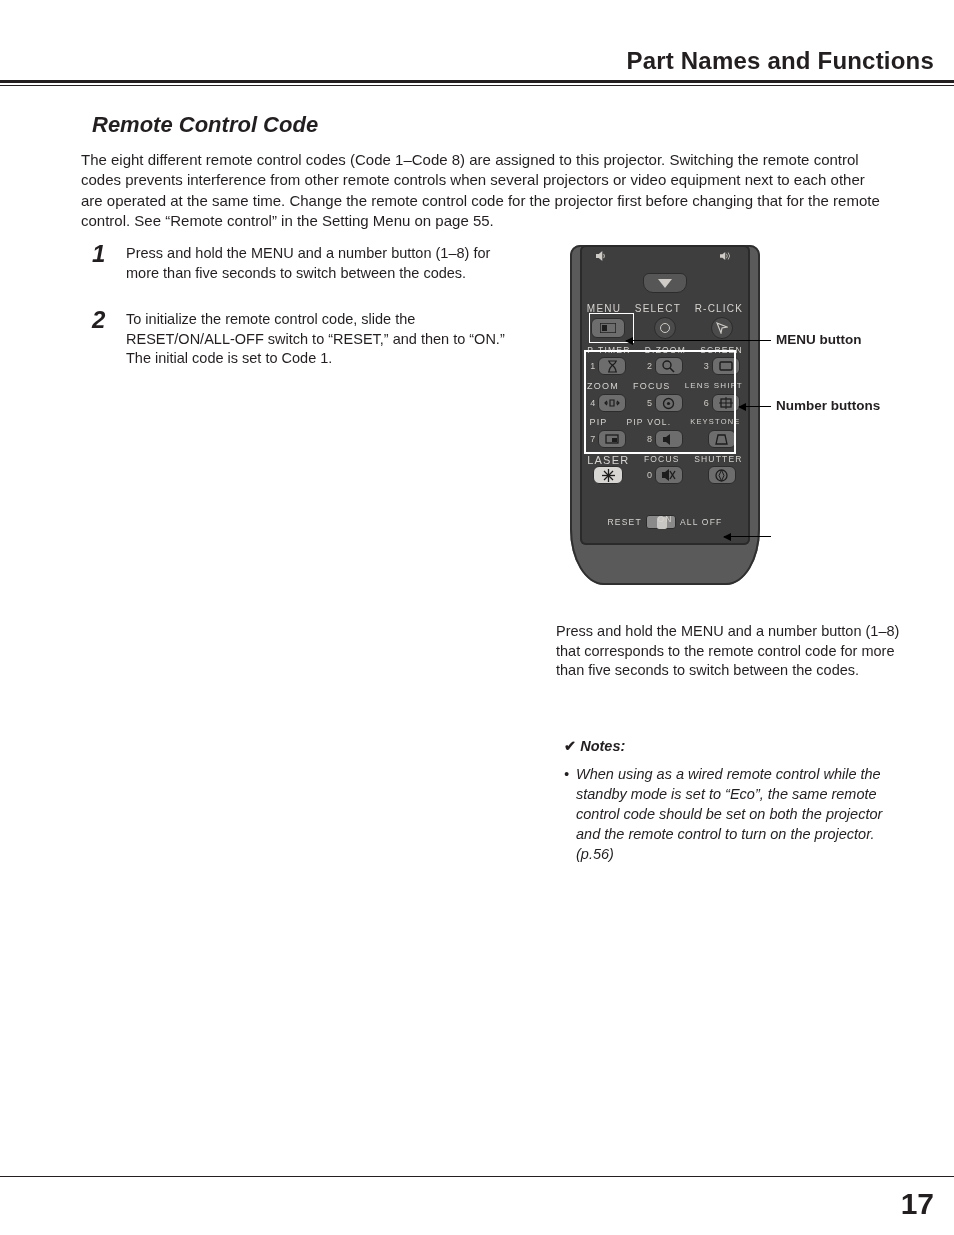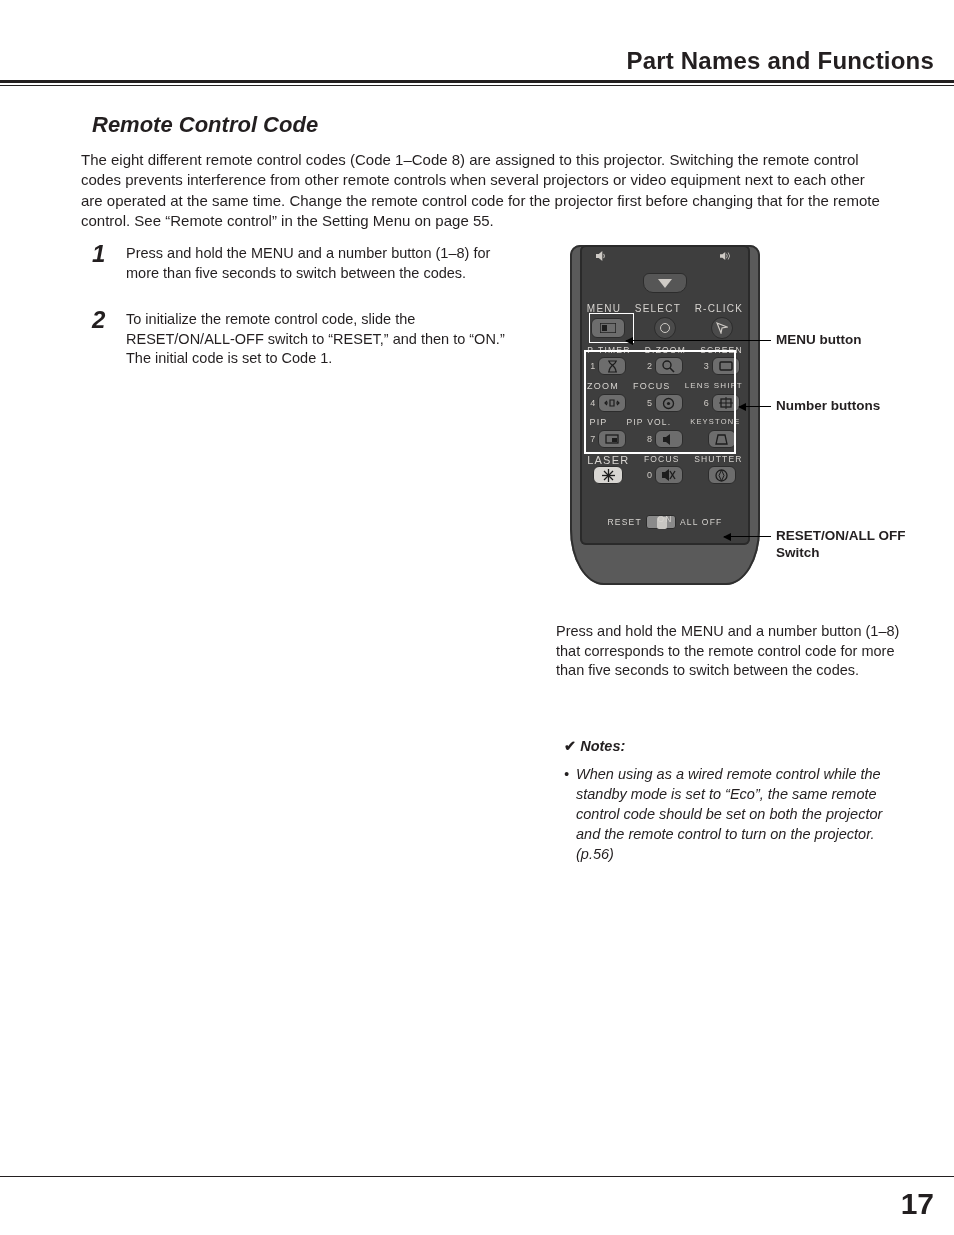--- a/index.html
+++ b/index.html
@@ -281,21 +281,20 @@
     </div>
   </div>
 
   <div class="arrow-line" style="top:340px; left:626px; width:145px;"></div>
   <div class="callout" style="top:332px; left:776px;">MENU button</div>
 
   <div class="arrow-line" style="top:406px; left:739px; width:32px;"></div>
   <div class="callout" style="top:398px; left:776px;">Number buttons</div>
 
   <div class="arrow-line" style="top:536px; left:724px; width:47px;"></div>
-  <div class="callout" style="top:528px; left:776px; width:160px;">RESET/ON/ALL OFF Switch</div>
 
   <div class="caption">Press and hold the MENU and a number button (1–8) that corresponds to the remote control code for more than five seconds to switch between the codes.</div>
 
   <div class="notes-h">Notes:</div>
   <div class="notes-body">
     <span class="bullet">•</span>
     <span>When using as a wired remote control while the standby mode is set to “Eco”, the same remote control code should be set on both the projector and the remote control to turn on the projector. (p.56)</span>
   </div>
 
   <div class="footer-rule"></div>

